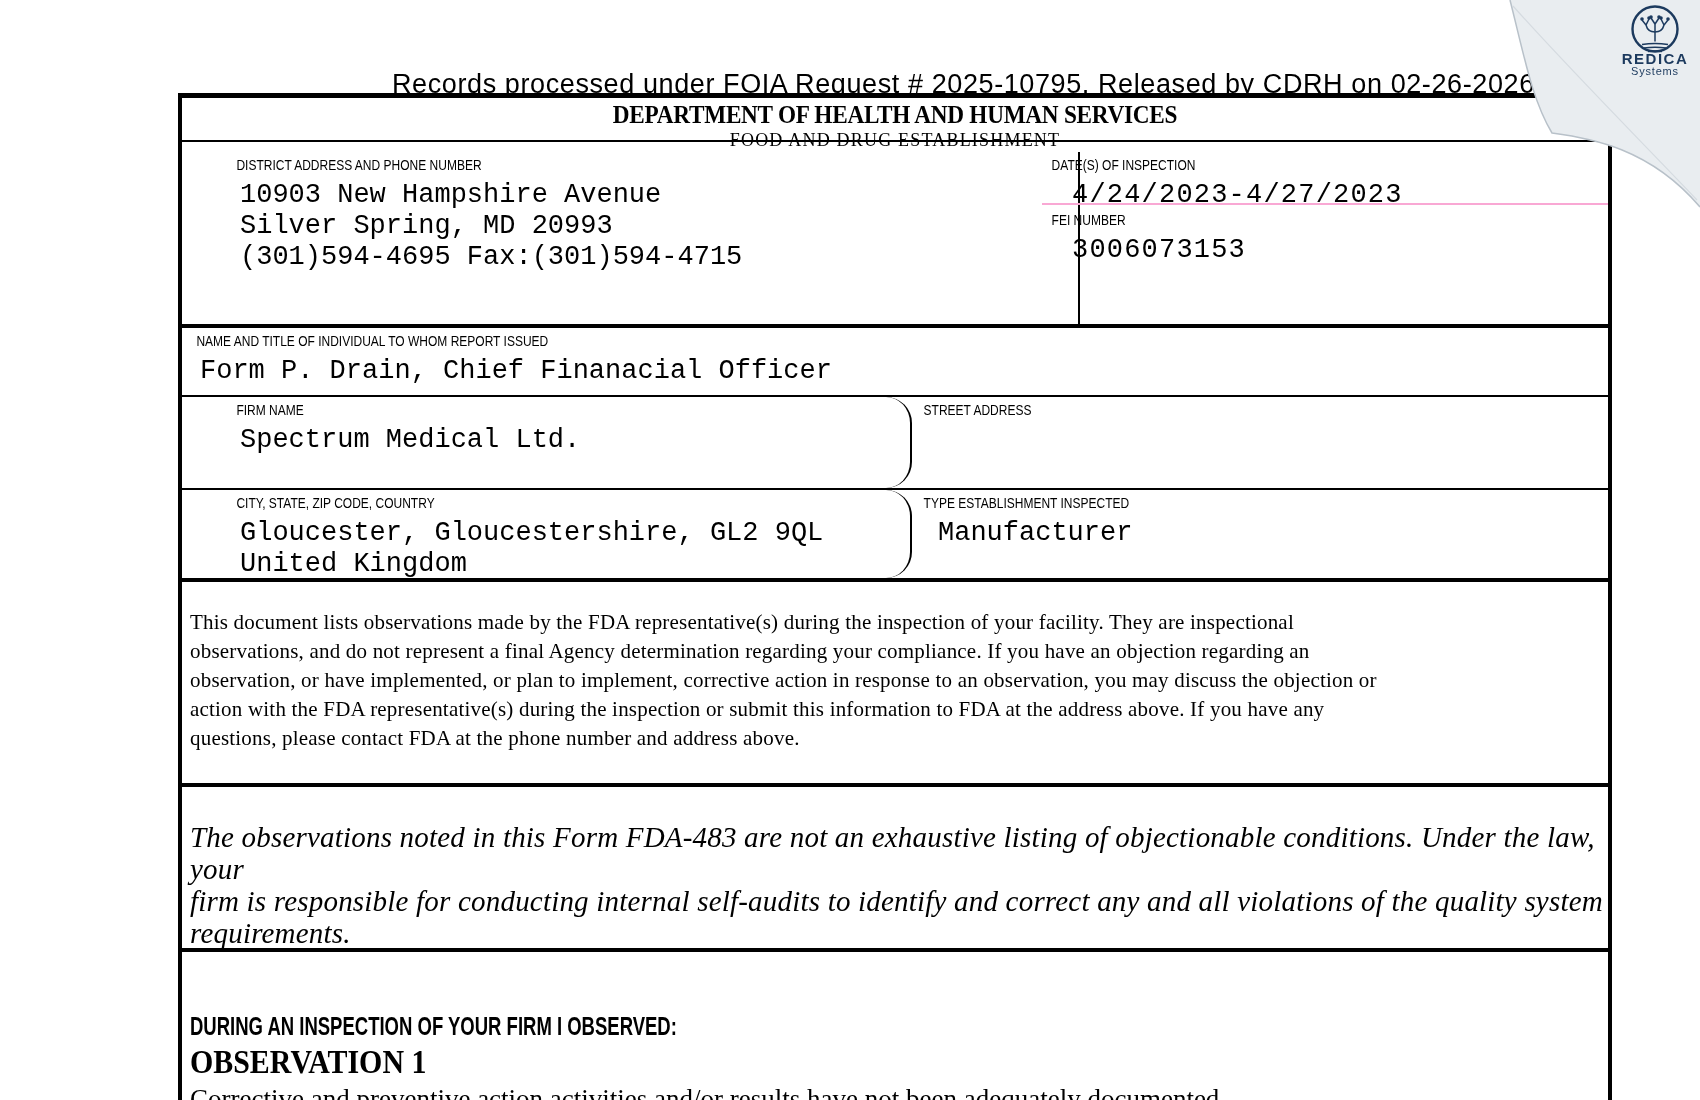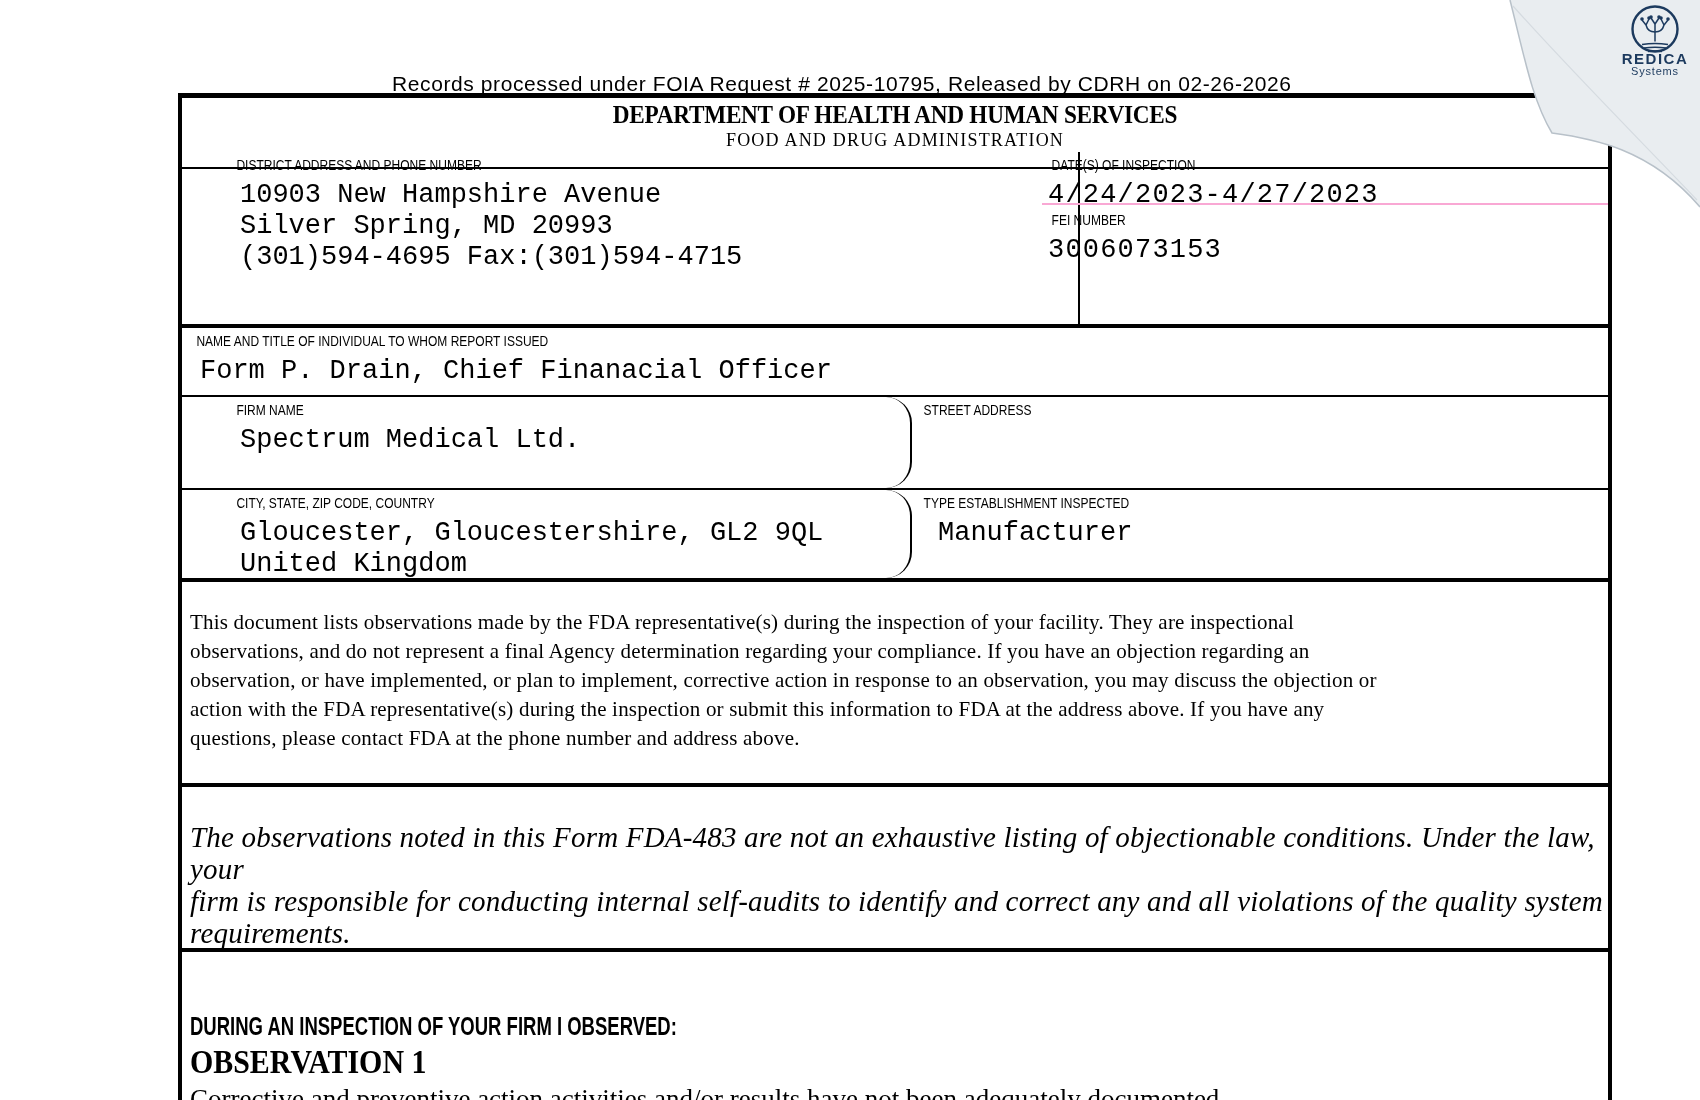--- a/index.html
+++ b/index.html
@@ -5,31 +5,31 @@
   * { margin:0; padding:0; box-sizing:border-box; }
   html,body { background:#ffffff; }
   .canvas {
     position:relative; width:1700px; height:1100px;
     background:#ffffff; overflow:hidden;
     font-family:"Liberation Sans", sans-serif; color:#000;
   }
   
   .foia-banner {
     position:absolute; left:392px; top:73px; z-index:1;
-    font-size:21px; line-height:22px; letter-spacing:0.6px; color:#000;
+    font-size:27px; line-height:22px; letter-spacing:0.6px; color:#000;
     white-space:nowrap;
   }
   
   .form-table {
     position:absolute; left:178px; top:93px; width:1434px; height:1007px;
     border-top:5px solid #000; border-left:4px solid #000; border-right:4px solid #000;
     background:#fff; z-index:2;
   }
   .row { position:absolute; left:0; right:0; }
-  .header-row { top:0; height:71px; border-bottom:2px solid #000; text-align:center; padding-top:3px; }
+  .header-row { top:0; height:44px; border-bottom:2px solid #000; text-align:center; padding-top:3px; }
   .dept {
     font-family:"Liberation Serif", serif; font-weight:bold; font-size:25px; line-height:28px;
     letter-spacing:-0.3px; transform:scaleX(0.93); transform-origin:50% 50%; white-space:nowrap;
   }
   .admin {
     font-family:"Liberation Serif", serif; font-size:18px; line-height:22px;
     letter-spacing:1.2px; white-space:nowrap;
   }
   .info-row  { top:54px;  height:176px; border-bottom:4px solid #000; }
   .name-row  { top:230px; height:69px;  border-bottom:2px solid #000; }
@@ -50,21 +50,21 @@
   .cell-label {
     font-size:15px; line-height:16px; font-weight:normal; letter-spacing:0;
     transform:scaleX(0.8); transform-origin:0 0; white-space:nowrap;
     padding:5px 0 0 18px; color:#000;
   }
   .right-col .cell-label, .right-half .cell-label { padding-left:12px; }
   .cell-value {
     font-family:"Liberation Mono","DejaVu Sans Mono",monospace;
     font-size:27px; line-height:31px; margin:7px 0 0 18px; color:#000;
   }
-  .right-col .cell-value { margin-left:6px; }
+  .right-col .cell-value { margin-left:30px; }
   .right-half .cell-value { margin-left:24px; }
   .wide { letter-spacing:1.2px; }
   .multiline { white-space:pre-line; }
 
   .notice {
     font-family:"Liberation Serif", serif; font-size:21px; line-height:29px;
     letter-spacing:0.2px; padding:26px 0 0 8px; color:#000;
   }
   .notice.disclaimer { font-style:italic; font-size:29px; line-height:32px; padding-top:34px; }
 
@@ -87,21 +87,21 @@
 <body>
 
 <div class="canvas">
 
   <div class="foia-banner">Records processed under FOIA Request # 2025-10795, Released by CDRH on 02-26-2026</div>
 
   <div class="form-table">
 
     <div class="row header-row">
       <div class="dept">DEPARTMENT OF HEALTH AND HUMAN SERVICES</div>
-      <div class="admin">FOOD AND DRUG ADMINISTRATION</div>
+      <div class="admin">FOOD AND DRUG ESTABLISHMENT</div>
     </div>
 
     <div class="row info-row">
       <div class="cell district-cell">
         <div class="cell-label">DISTRICT ADDRESS AND PHONE NUMBER</div>
         <div class="cell-value multiline">10903 New Hampshire Avenue
 Silver Spring, MD 20993
 (301)594-4695 Fax:(301)594-4715</div>
       </div>
       <div class="right-col">

